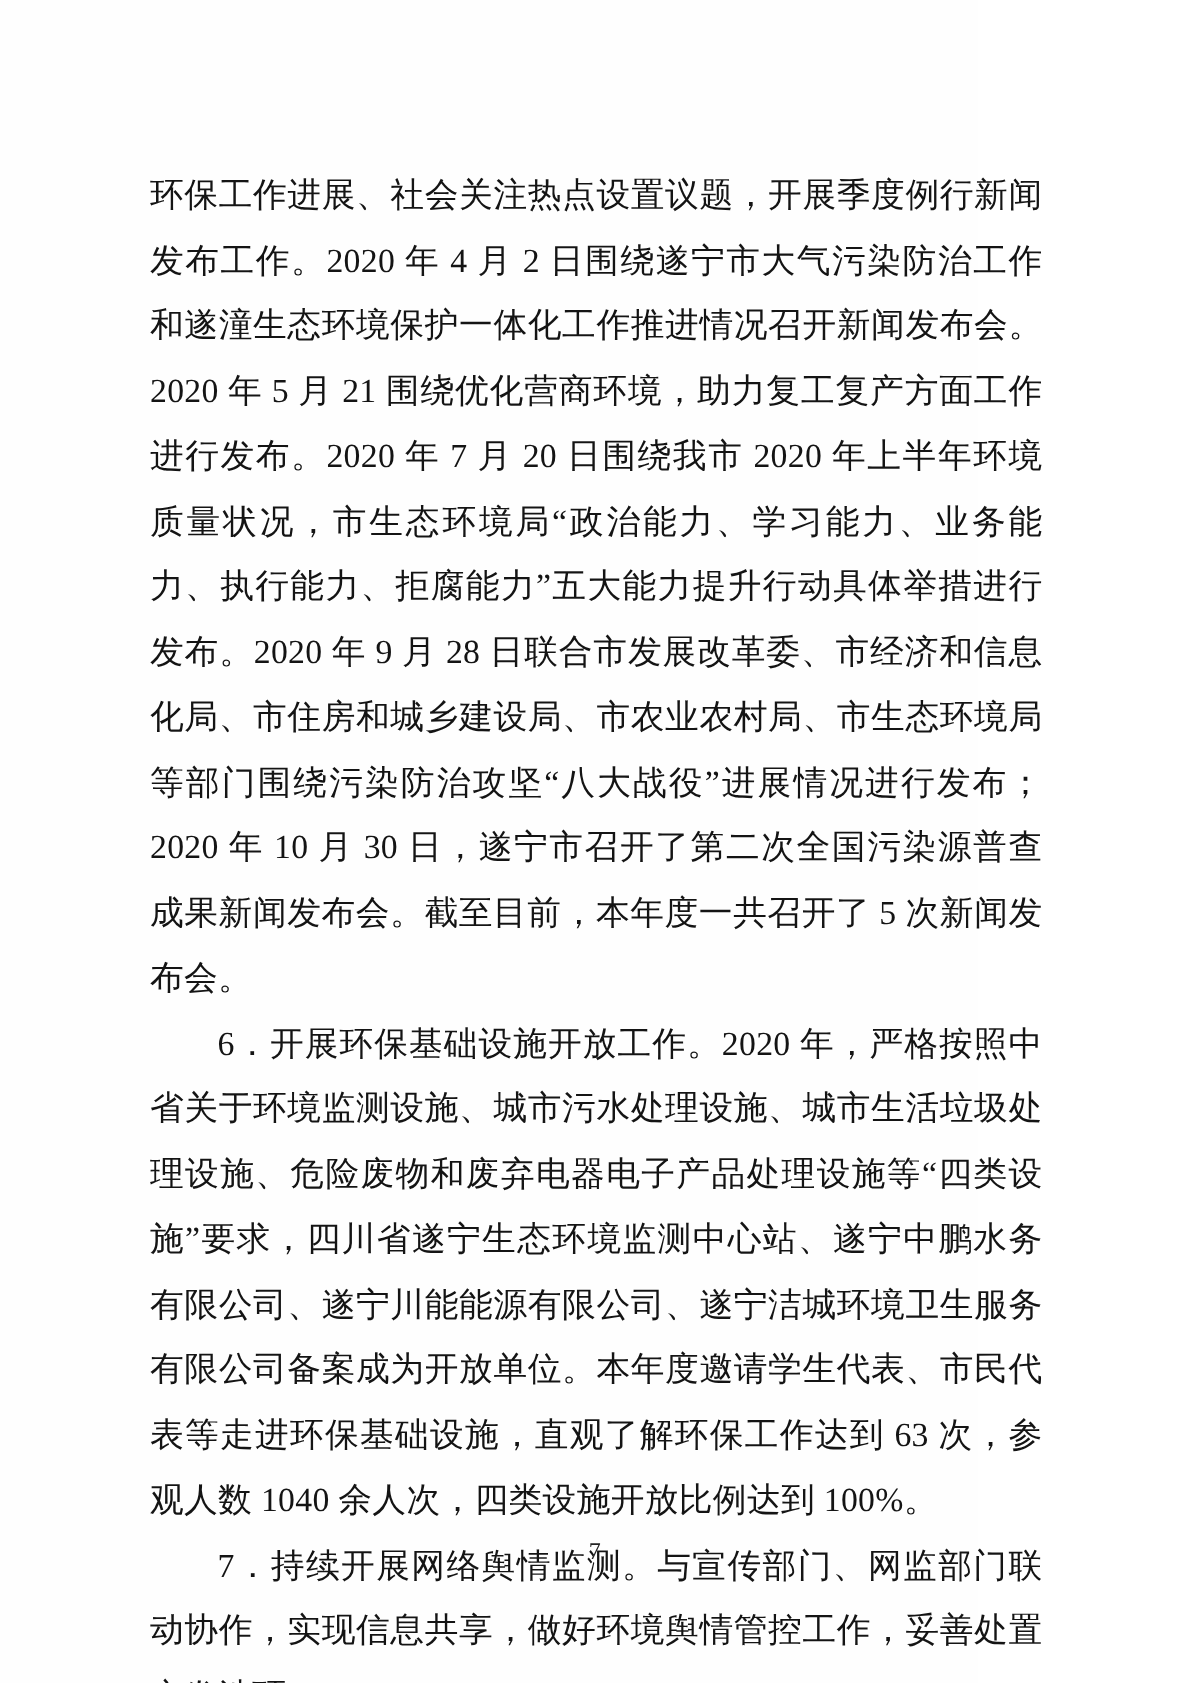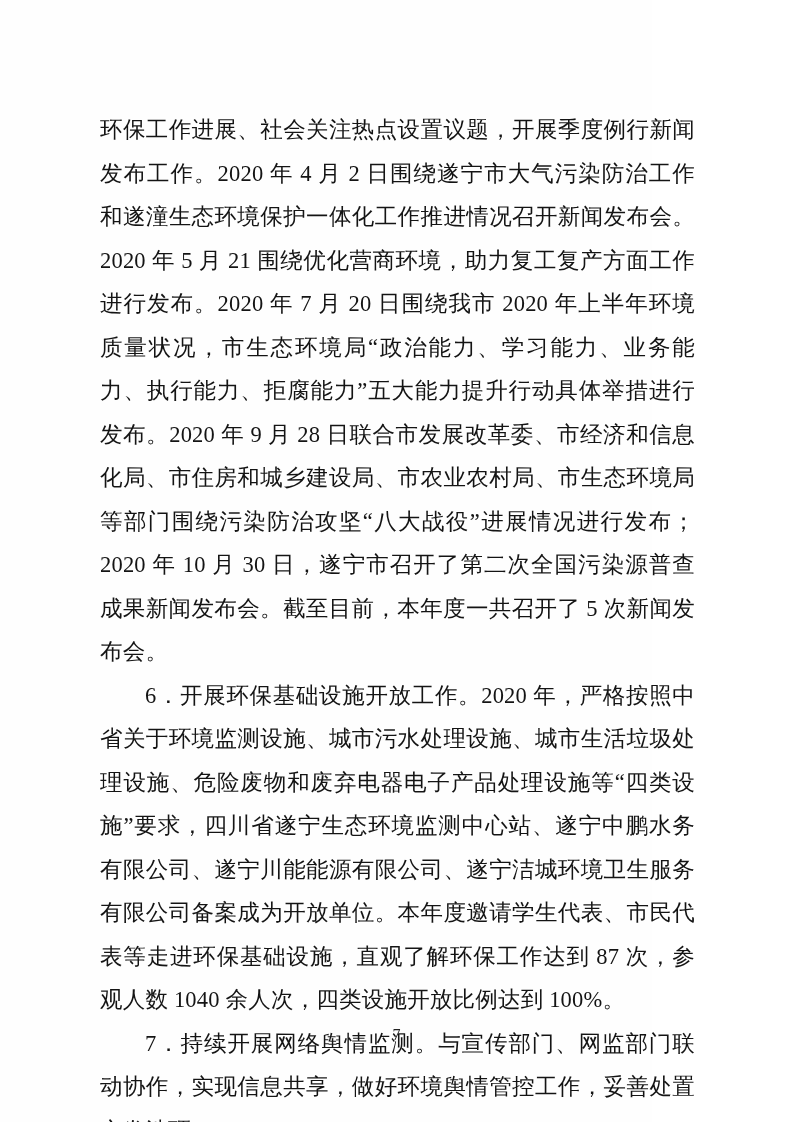--- a/index.html
+++ b/index.html
@@ -52,17 +52,17 @@
     color: #222;
     font-family: "Liberation Serif", "DejaVu Serif", serif;
   }
 </style>
 </head>
 <body>
 
 <div class="page">
   <div class="content">
     <p class="para">环保工作进展、社会关注热点设置议题，开展季度例行新闻发布工作。2020 年 4 月 2 日围绕遂宁市大气污染防治工作和遂潼生态环境保护一体化工作推进情况召开新闻发布会。2020 年 5 月 21 围绕优化营商环境，助力复工复产方面工作进行发布。2020 年 7 月 20 日围绕我市 2020 年上半年环境质量状况，市生态环境局“政治能力、学习能力、业务能力、执行能力、拒腐能力”五大能力提升行动具体举措进行发布。2020 年 9 月 28 日联合市发展改革委、市经济和信息化局、市住房和城乡建设局、市农业农村局、市生态环境局等部门围绕污染防治攻坚“八大战役”进展情况进行发布；2020 年 10 月 30 日，遂宁市召开了第二次全国污染源普查成果新闻发布会。截至目前，本年度一共召开了 5 次新闻发布会。</p>
-    <p class="para indent">6．开展环保基础设施开放工作。2020 年，严格按照中省关于环境监测设施、城市污水处理设施、城市生活垃圾处理设施、危险废物和废弃电器电子产品处理设施等“四类设施”要求，四川省遂宁生态环境监测中心站、遂宁中鹏水务有限公司、遂宁川能能源有限公司、遂宁洁城环境卫生服务有限公司备案成为开放单位。本年度邀请学生代表、市民代表等走进环保基础设施，直观了解环保工作达到 87 次，参观人数 1040 余人次，四类设施开放比例达到 100%。</p>
+    <p class="para indent">6．开展环保基础设施开放工作。2020 年，严格按照中省关于环境监测设施、城市污水处理设施、城市生活垃圾处理设施、危险废物和废弃电器电子产品处理设施等“四类设施”要求，四川省遂宁生态环境监测中心站、遂宁中鹏水务有限公司、遂宁川能能源有限公司、遂宁洁城环境卫生服务有限公司备案成为开放单位。本年度邀请学生代表、市民代表等走进环保基础设施，直观了解环保工作达到 63 次，参观人数 1040 余人次，四类设施开放比例达到 100%。</p>
     <p class="para indent">7．持续开展网络舆情监测。与宣传部门、网监部门联动协作，实现信息共享，做好环境舆情管控工作，妥善处置突发涉环</p>
   </div>
   <div class="page-number">7</div>
 </div>
 
 </body></html>

